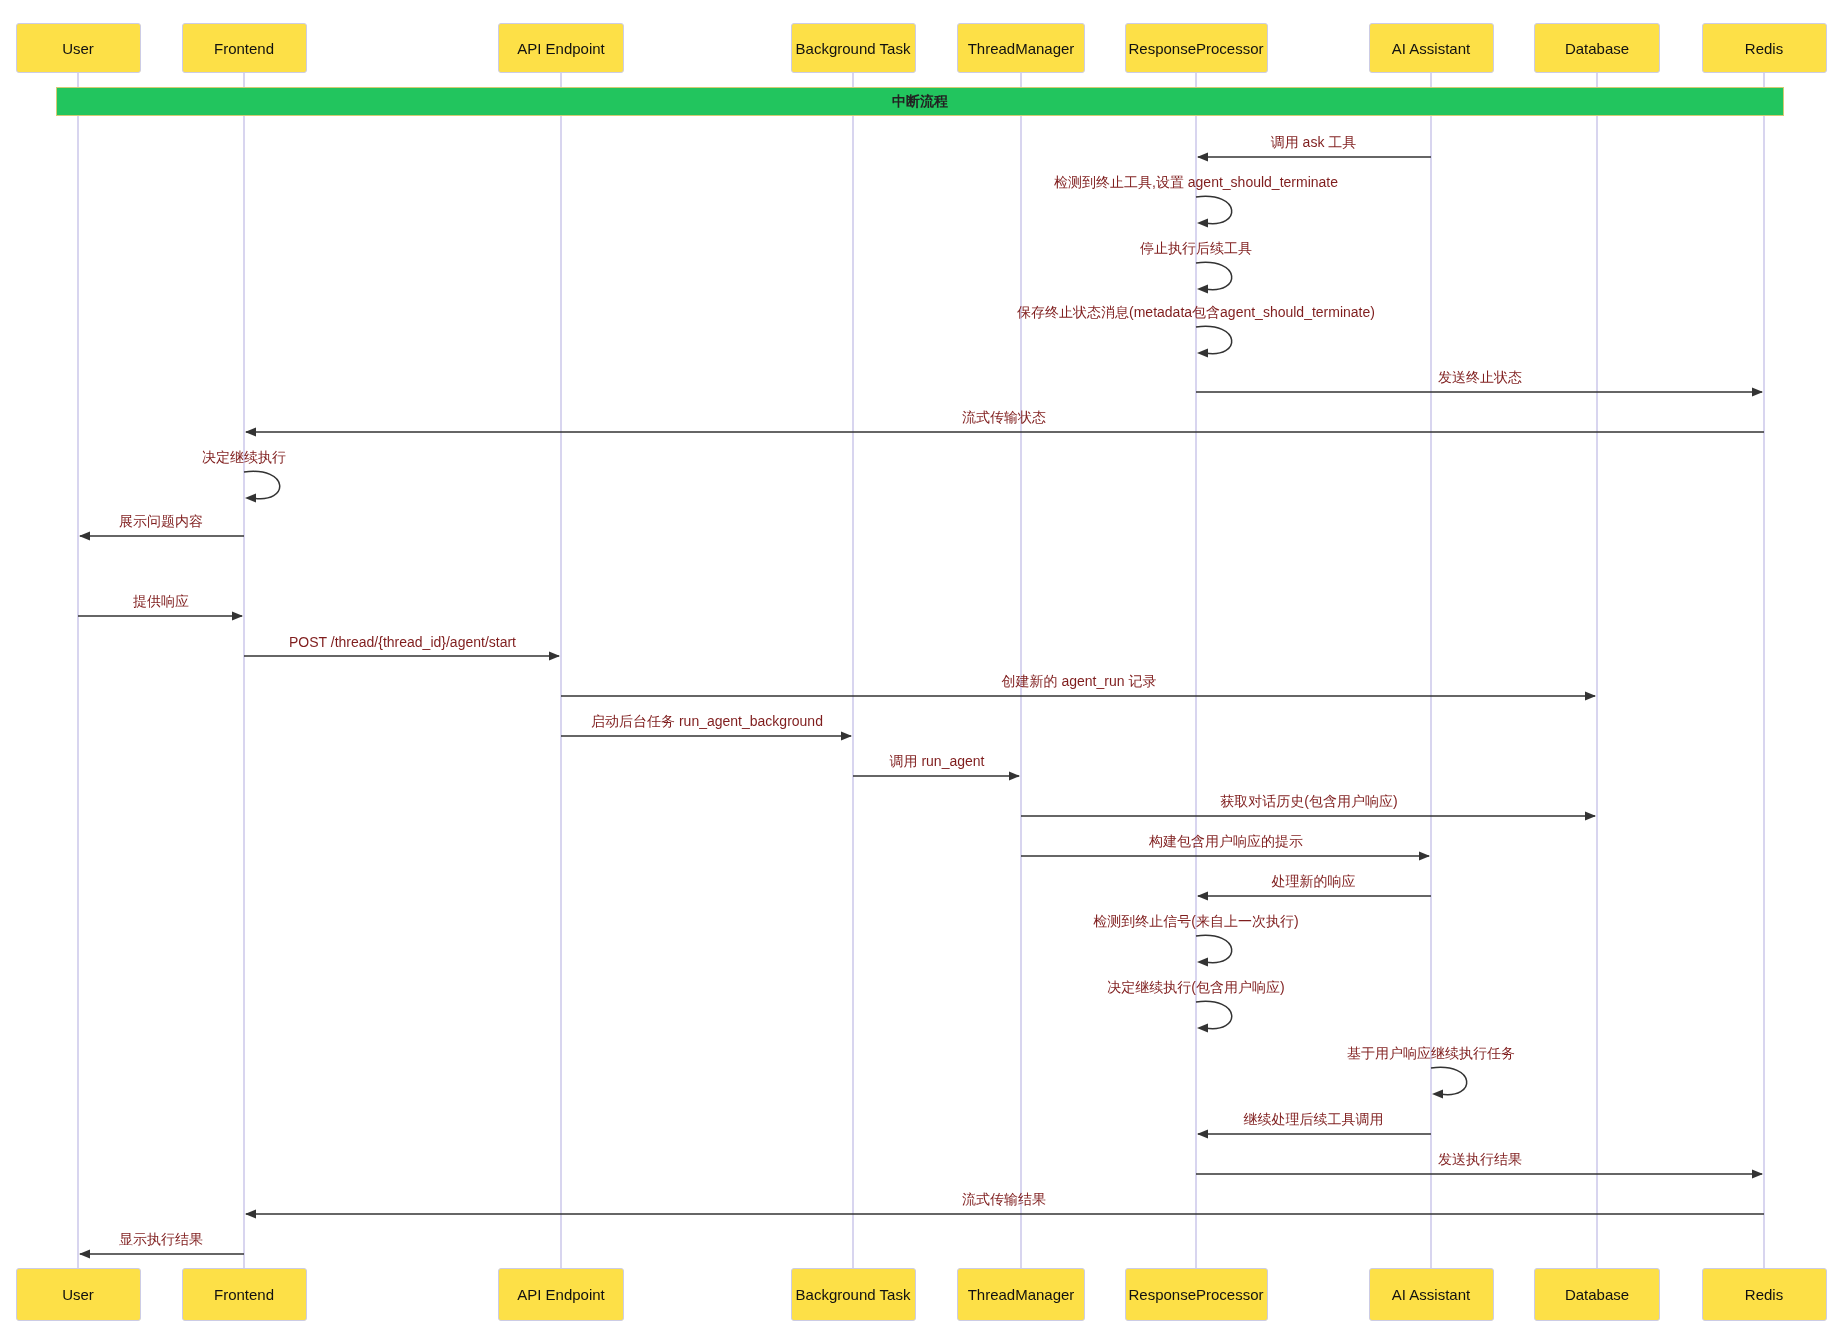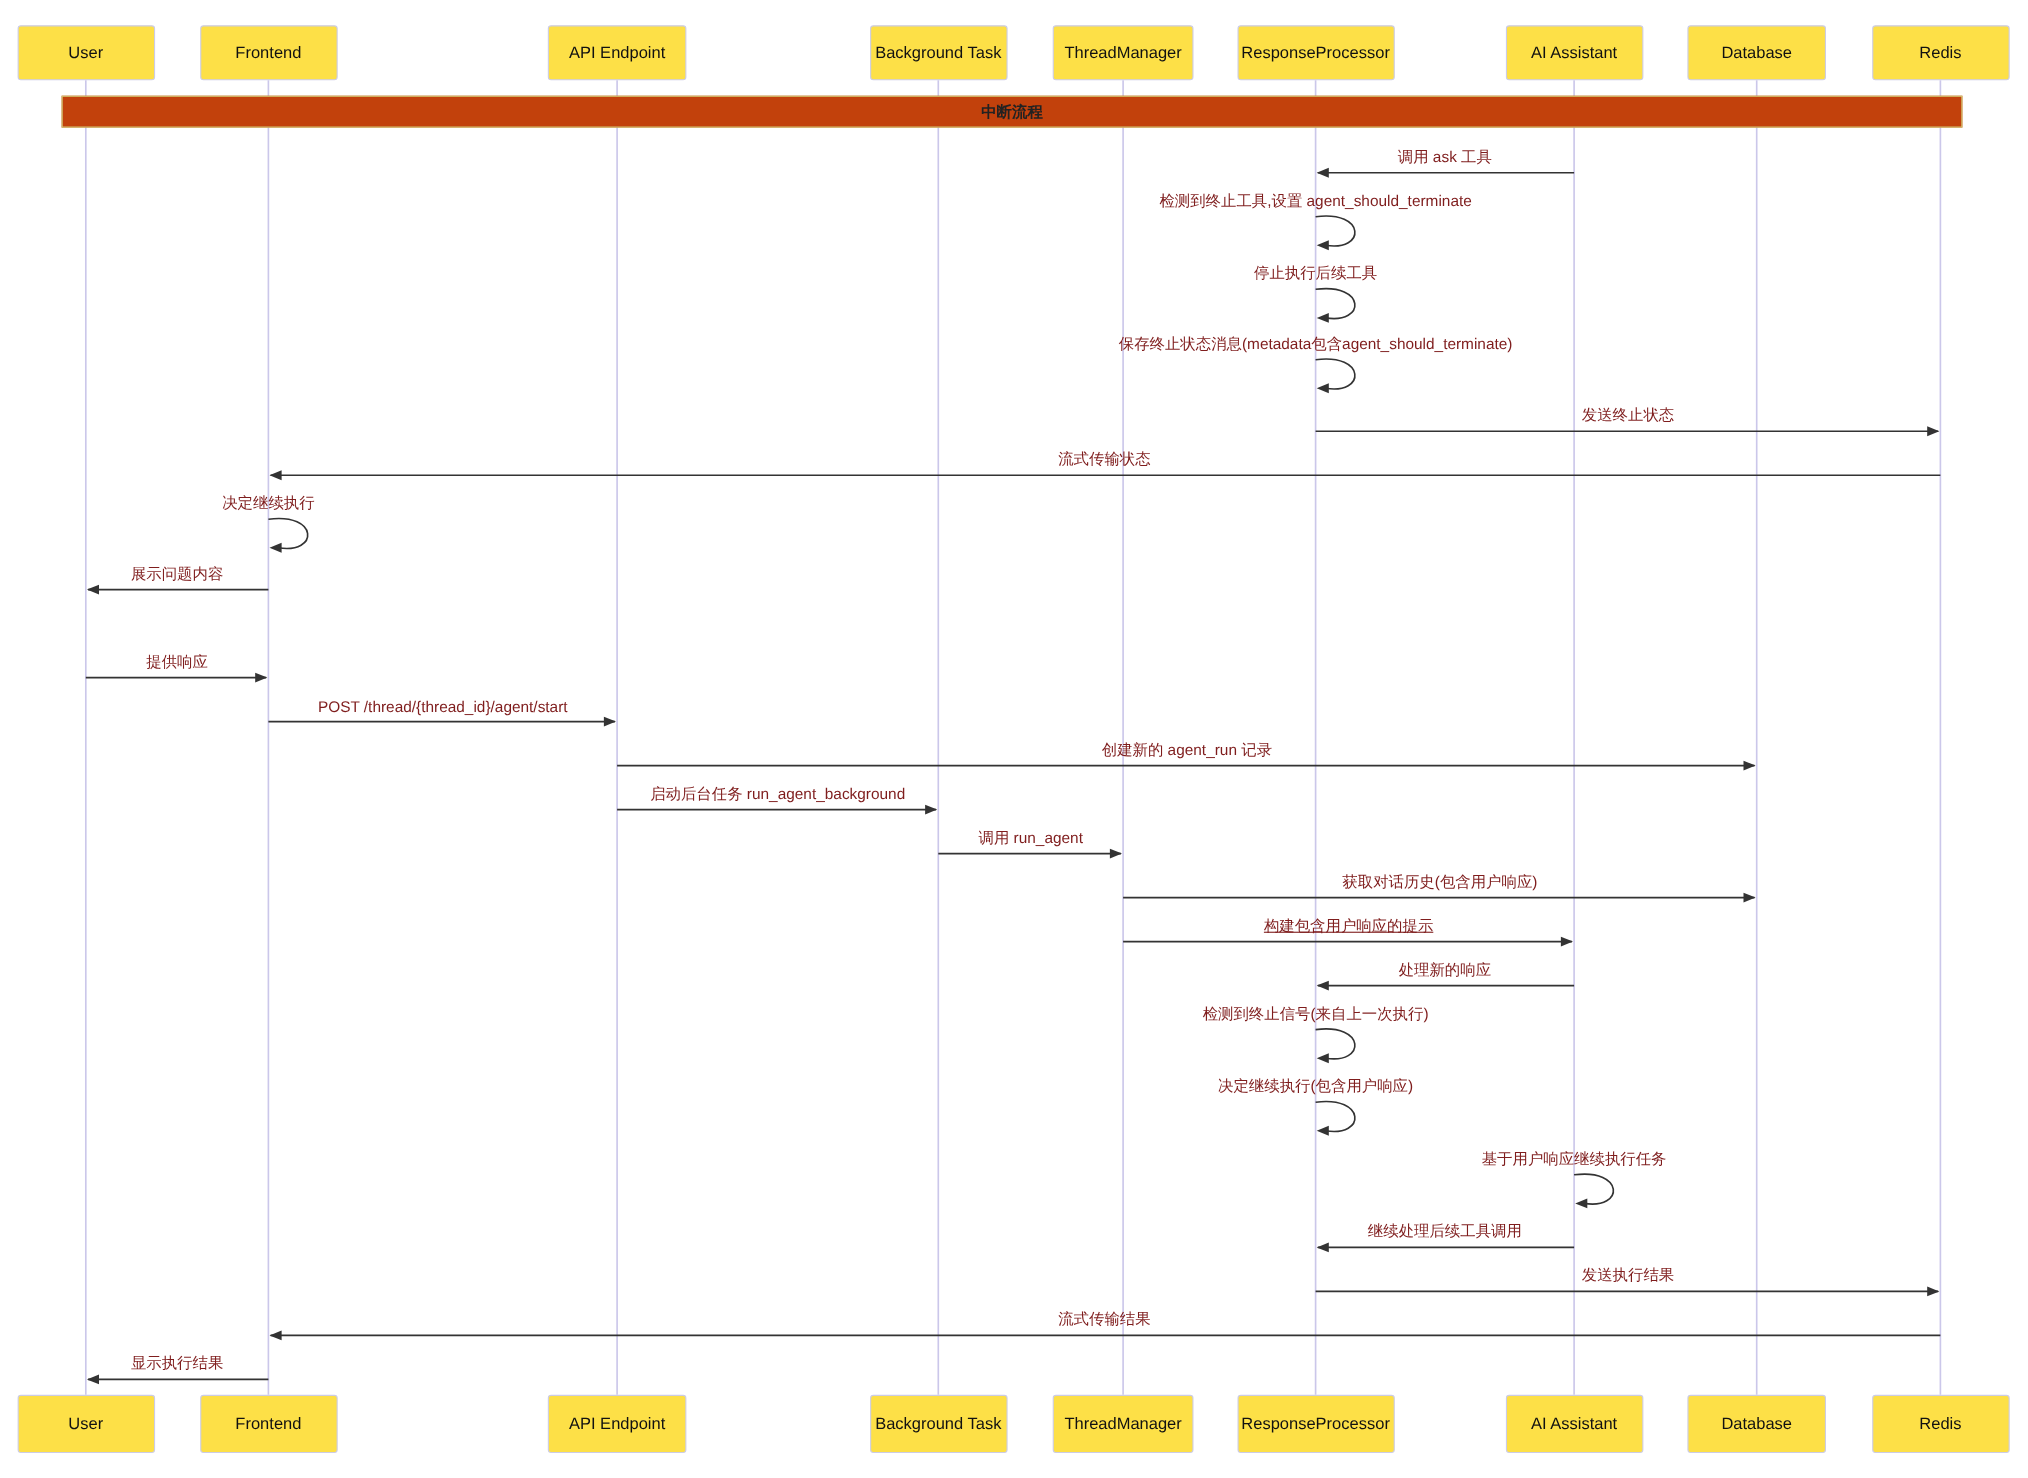--- a/index.html
+++ b/index.html
@@ -18,21 +18,21 @@
     background:#fde047;
     border:1px solid #CCCCE5;
     border-radius:3px;
     display:flex;align-items:center;justify-content:center;
     font-size:15px;color:#111111;
     white-space:nowrap;
   }
   .section-band{
     position:absolute;
     box-sizing:border-box;
-    background:#c2410c;
+    background:#22c55e;
     border:1px solid #D3CB74;
     display:flex;align-items:center;justify-content:center;
     font-size:14px;font-weight:bold;color:#222222;
   }
   .msg-label{
     position:absolute;
     transform:translate(-50%,-50%);
     font-size:14px;color:#7f1d1d;
     white-space:nowrap;
   }
@@ -166,21 +166,21 @@
       <div class="msg-label" style="left: 1480px; top: 378px;">发送终止状态</div>
       <div class="msg-label" style="left: 1004px; top: 418px;">流式传输状态</div>
       <div class="msg-label" style="left: 244px; top: 458px;">决定继续执行</div>
       <div class="msg-label" style="left: 161px; top: 522px;">展示问题内容</div>
       <div class="msg-label" style="left: 161px; top: 602px;">提供响应</div>
       <div class="msg-label" style="left: 402.5px; top: 642px;">POST /thread/{thread_id}/agent/start</div>
       <div class="msg-label" style="left: 1079px; top: 682px;">创建新的 agent_run 记录</div>
       <div class="msg-label" style="left: 707px; top: 722px;">启动后台任务 run_agent_background</div>
       <div class="msg-label" style="left: 937px; top: 762px;">调用 run_agent</div>
       <div class="msg-label" style="left: 1309px; top: 802px;">获取对话历史(包含用户响应)</div>
-      <div class="msg-label" style="left: 1226px; top: 842px; text-decoration: underline;">构建包含用户响应的提示</div>
+      <div class="msg-label" style="left: 1226px; top: 842px;">构建包含用户响应的提示</div>
       <div class="msg-label" style="left: 1313.5px; top: 882px;">处理新的响应</div>
       <div class="msg-label" style="left: 1196px; top: 922px;">检测到终止信号(来自上一次执行)</div>
       <div class="msg-label" style="left: 1196px; top: 988px;">决定继续执行(包含用户响应)</div>
       <div class="msg-label" style="left: 1431px; top: 1054px;">基于用户响应继续执行任务</div>
       <div class="msg-label" style="left: 1313.5px; top: 1120px;">继续处理后续工具调用</div>
       <div class="msg-label" style="left: 1480px; top: 1160px;">发送执行结果</div>
       <div class="msg-label" style="left: 1004px; top: 1200px;">流式传输结果</div>
       <div class="msg-label" style="left: 161px; top: 1240px;">显示执行结果</div>
     </div>
 </div>

